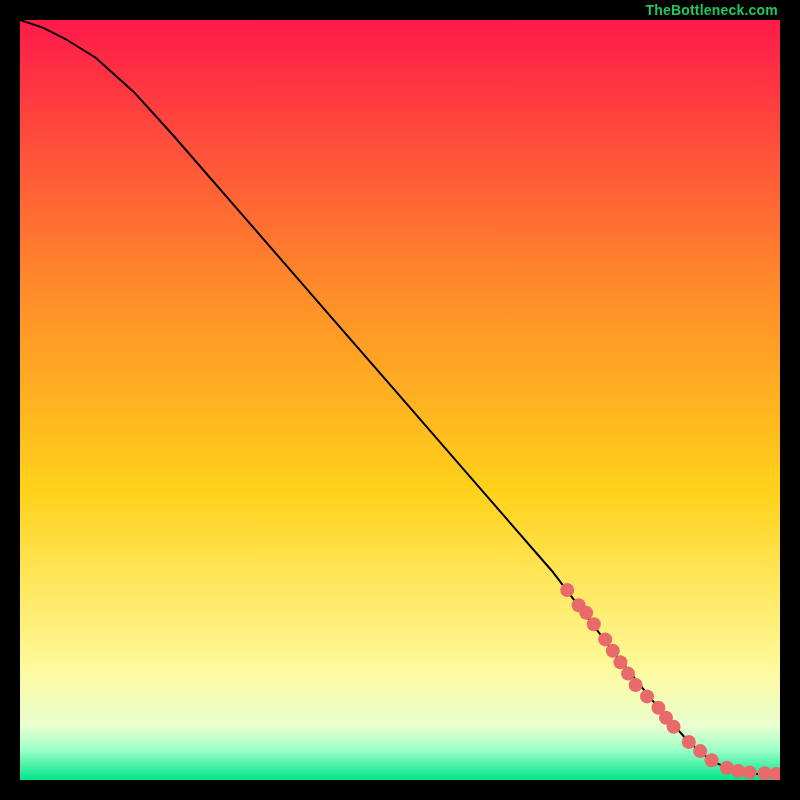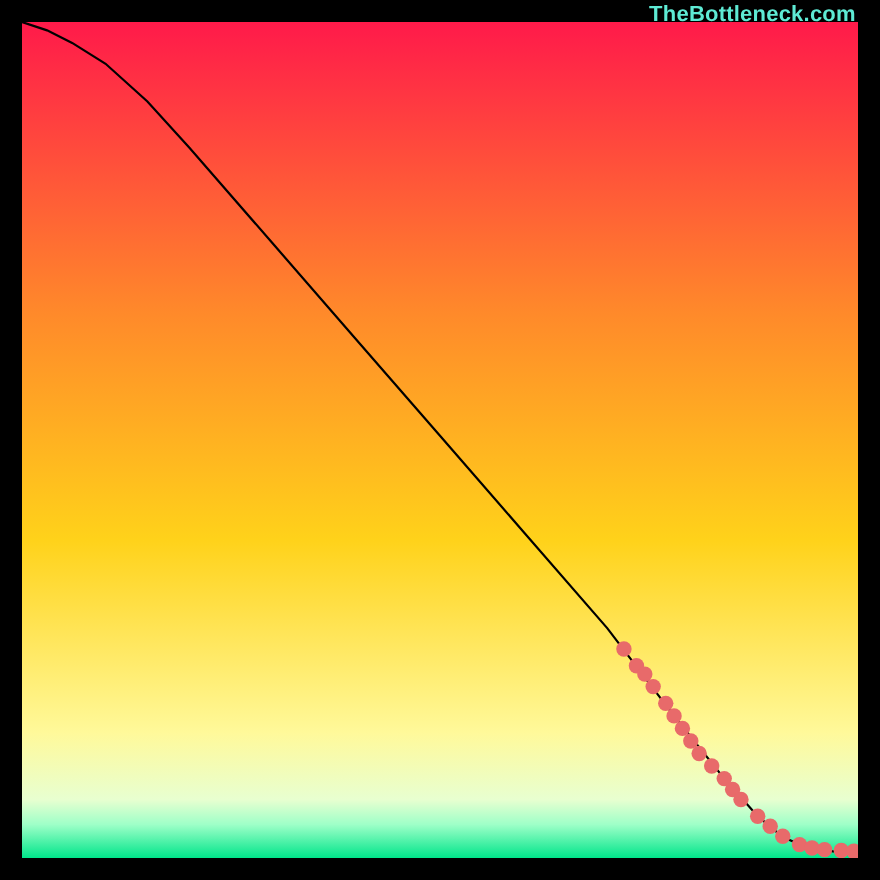--- a/index.html
+++ b/index.html
@@ -23,23 +23,23 @@
     position: absolute;
     left: 0;
     top: 0;
     width: 760px;
     height: 760px;
   }
   .watermark {
     position: absolute;
     top: 2px;
     right: 22px;
-    font-size: 20px;
+    font-size: 14px;
     font-weight: bold;
-    color: #5eead4;
+    color: #22c55e;
     letter-spacing: 0.2px;
   }
 </style>
 </head>
 <body>
 
 <div class="frame">
   <svg class="plot" viewBox="0 0 760 760" preserveAspectRatio="none">
     <defs>
       <linearGradient id="bg-grad" x1="0" y1="0" x2="0" y2="1">

